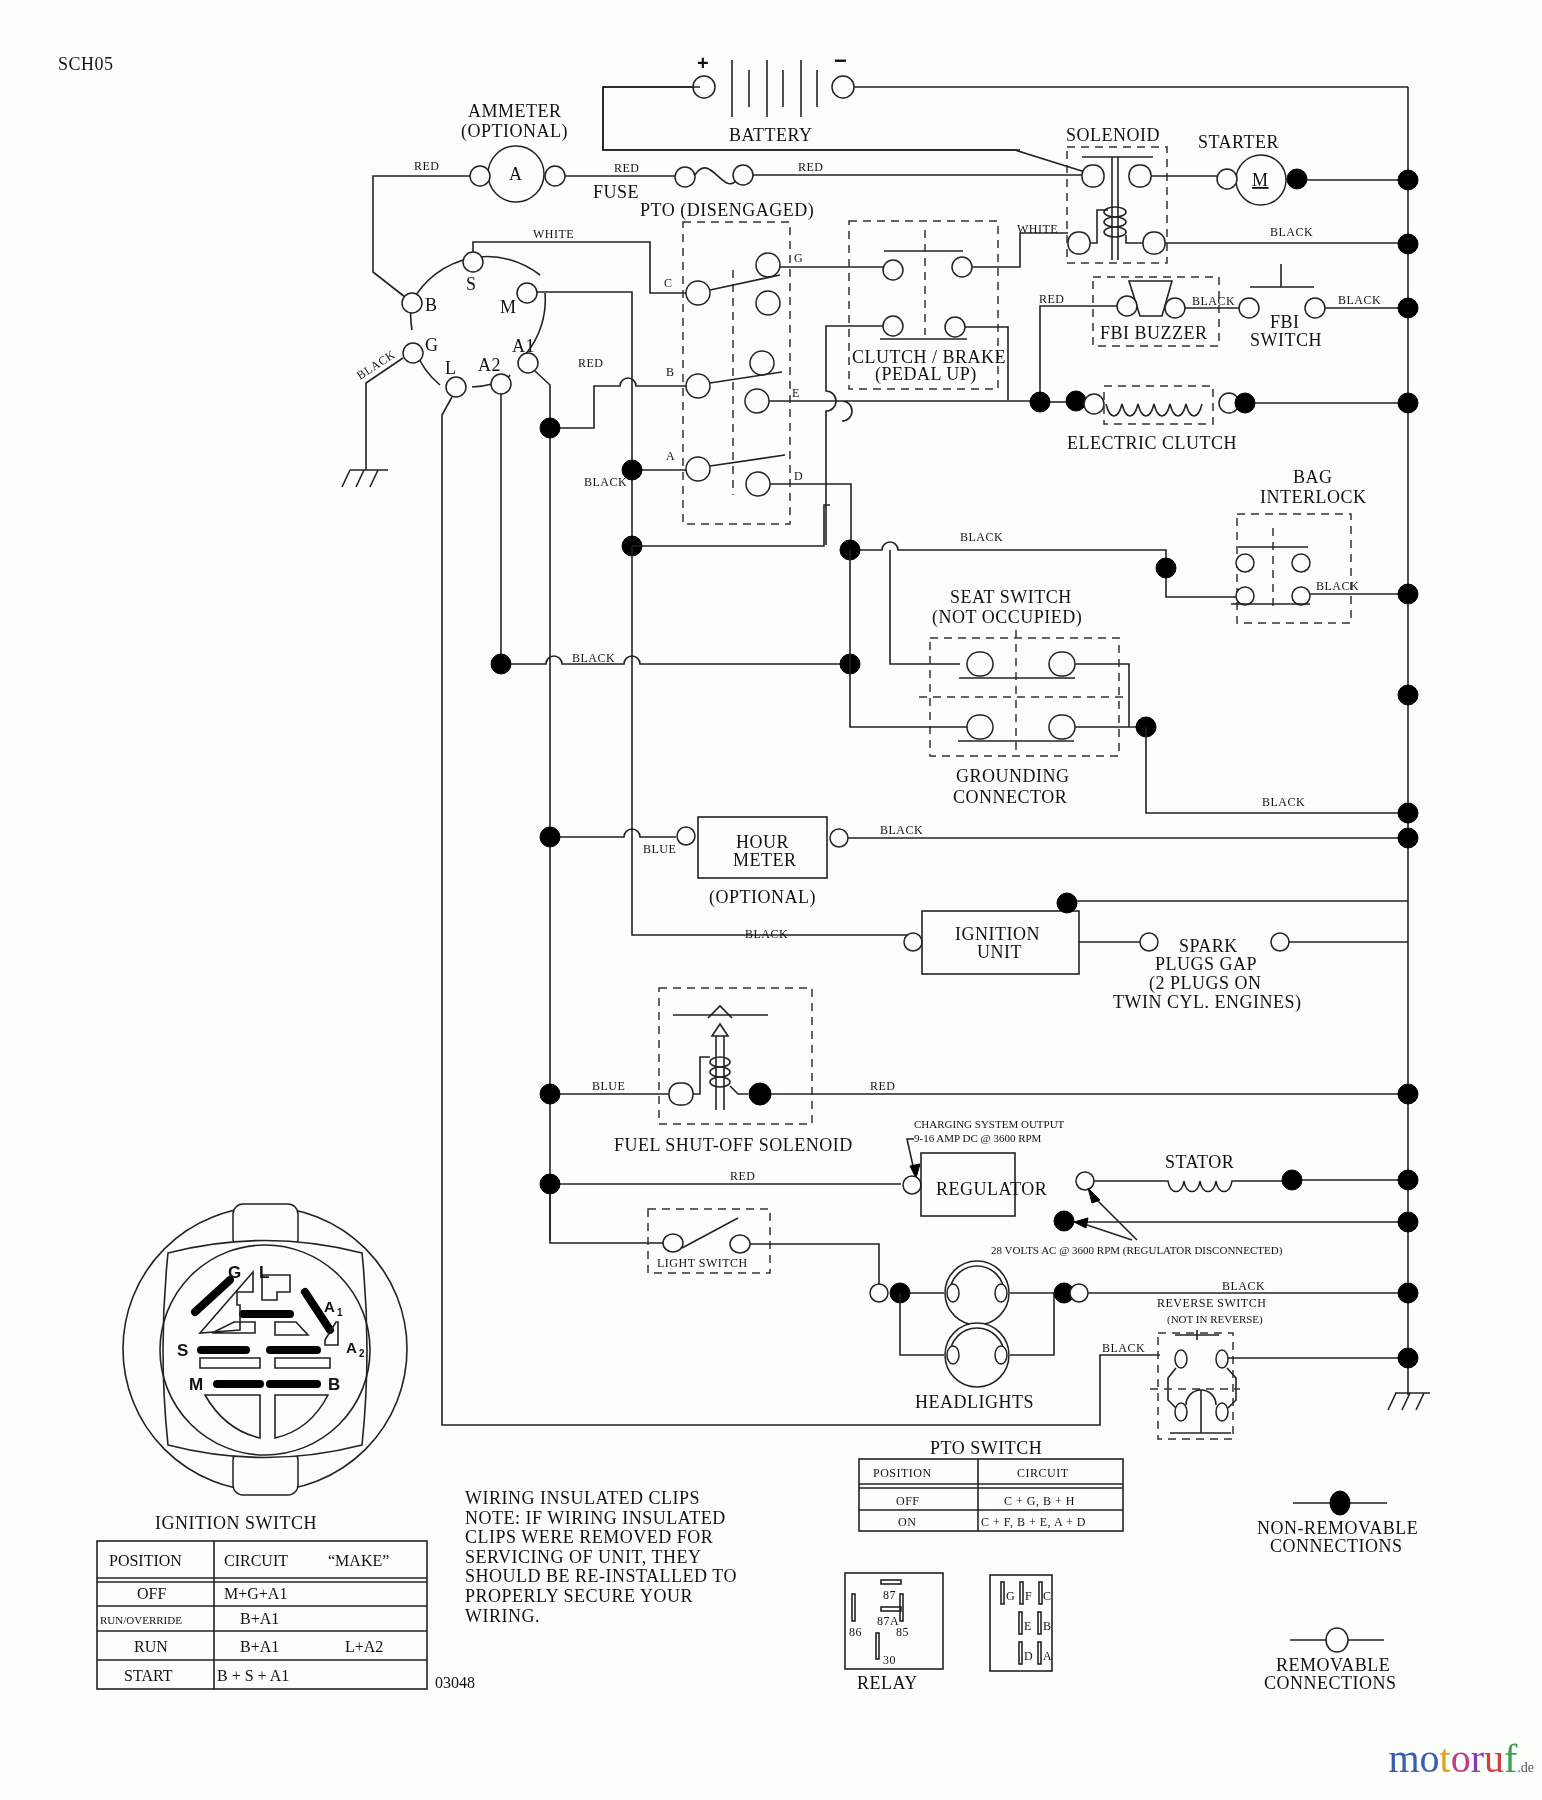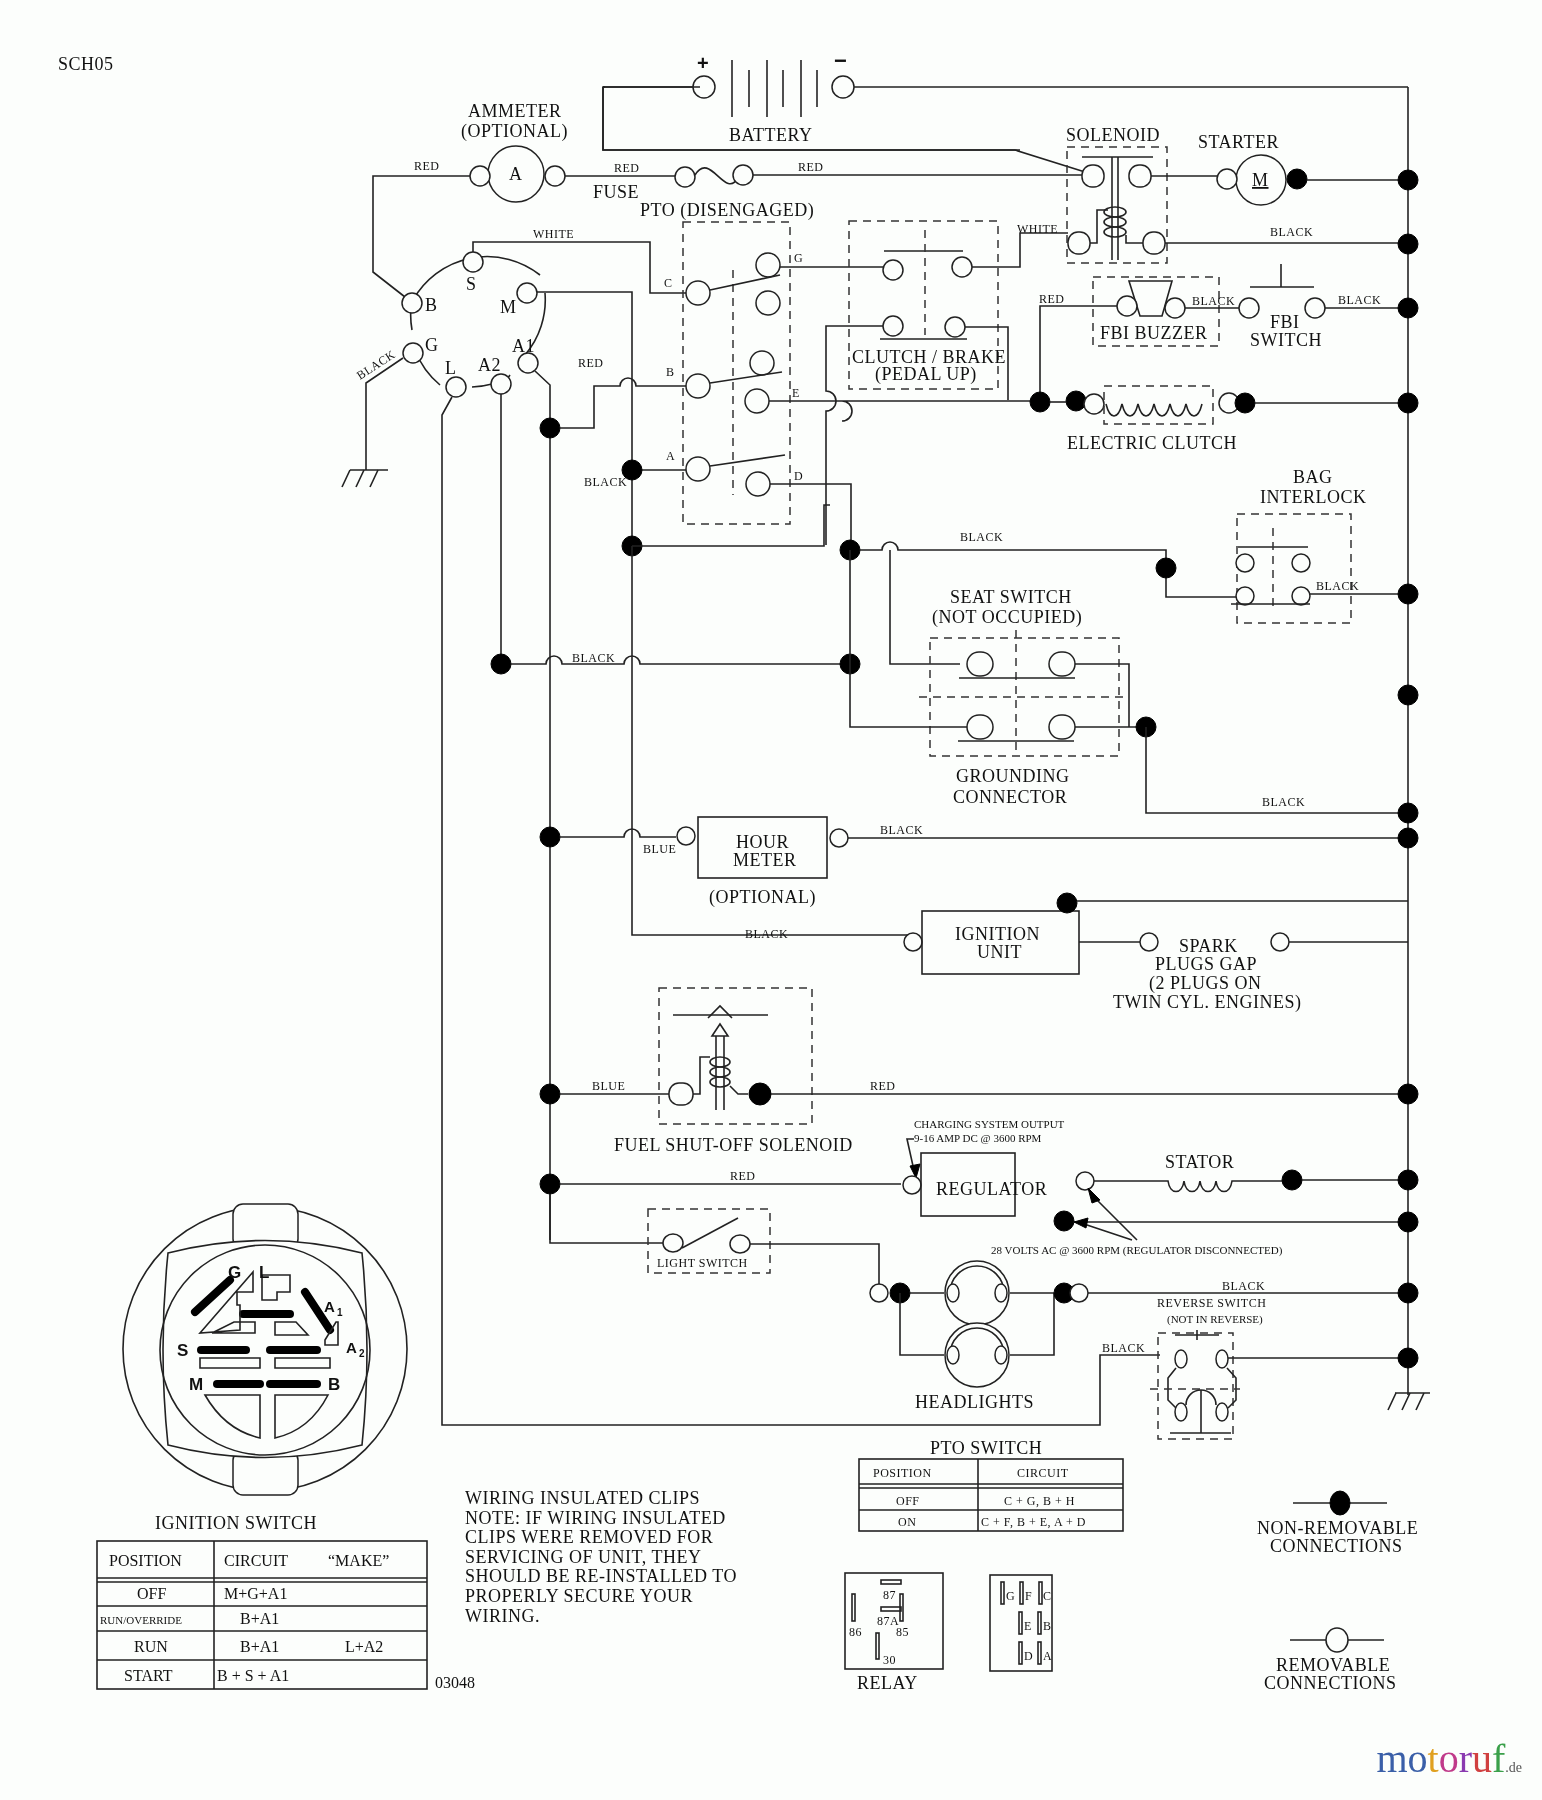--- a/index.html
+++ b/index.html
@@ -9,21 +9,21 @@
   .w{stroke:#222;stroke-width:1.6;fill:none;}
   .dash{stroke:#333;stroke-width:1.5;fill:none;stroke-dasharray:8 6;}
   .oc{stroke:#222;stroke-width:1.5;fill:#fcfefc;}
   .fc{fill:#000;stroke:#000;}
   .lbl{font-size:18px;letter-spacing:0.5px;}
   .sm{font-size:12px;letter-spacing:0.5px;}
   .xs{font-size:11px;}
   .tbl{font-size:16px;}
   .thick{stroke:#000;stroke-width:8;stroke-linecap:round;fill:none;}
   .bold{font-family:"Liberation Sans","DejaVu Sans",sans-serif;font-weight:bold;}
-  #watermark{position:absolute;right:20px;bottom:18px;font-family:"Liberation Serif",serif;font-size:40px;}
+  #watermark{position:absolute;right:8px;bottom:18px;font-family:"Liberation Serif",serif;font-size:40px;}
   #watermark span{display:inline-block;}
 </style>
 </head>
 <body>
 
 <svg id="schematic" viewBox="0 0 1542 1800" xmlns="http://www.w3.org/2000/svg">
 
   <text x="58" y="70" class="lbl" font-size="16">SCH05</text>
 
   <g>

